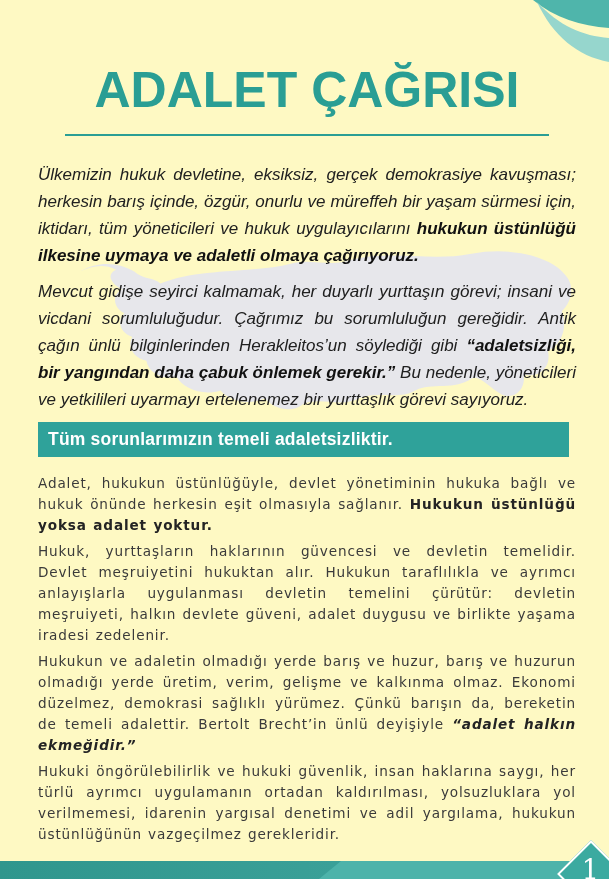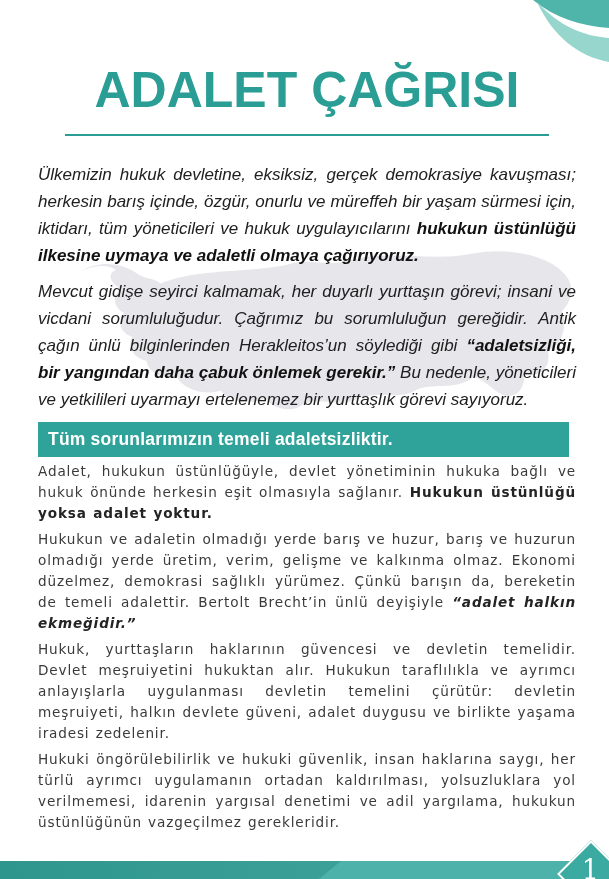--- a/index.html
+++ b/index.html
@@ -6,21 +6,21 @@
     --accent:#2A9E94; --banner_background:#2FA29A; --banner_text:#FFFFFF;
     --body_text:#202020; --section_text:#3A3A3A; --map_silhouette:#E7E7EB;
     --swoosh_main:#4FB5AB; --swoosh_light:#96D6CD;
     --footer_band_start:#2F968D; --footer_band_end:#47AFA6;
     --footer_band_light:#4DB3AA; --page_badge:#3BAAA0; --page_badge_text:#FFFFFF;
   }
   *{margin:0;padding:0;box-sizing:border-box;}
   html,body{background:#888;}
   .page{
     position:relative; width:609px; height:879px; margin:0 auto;
-    background:#ffffff; overflow:hidden;
+    background:#fef9c3; overflow:hidden;
     font-family:"Liberation Sans", sans-serif;
   }
   
   .corner-swoosh{position:absolute; top:0; right:0; width:140px; height:105px; z-index:1;}
   .swoosh-main{fill:var(--swoosh_main);}
   .swoosh-light{fill:var(--swoosh_light);}
   
   .map-wrap{position:absolute; left:50px; top:234px; width:542px; height:198px; z-index:0;}
   .map-wrap path{fill:var(--map_silhouette);}
   
@@ -41,21 +41,21 @@
   }
   .intro p .b{font-weight:bold; color:#111;}
   .banner{
     margin-top:1px; margin-right:7px; height:35px;
     background:var(--banner_background);
     display:flex; align-items:center; padding-left:10px;
   }
   .banner span{
     color:var(--banner_text); font-weight:bold; font-size:17.5px; letter-spacing:0.2px;
   }
-  .section-body{margin-top:4px;}
+  .section-body{margin-top:16px;}
   .section-body p{
     font-family:"DejaVu Sans", sans-serif;
     font-size:13.6px; line-height:21px; letter-spacing:0.85px; word-spacing:1px;
     text-align:justify; color:var(--section_text); margin-bottom:5px;
   }
   .section-body p .b{font-weight:bold; color:#242424;}
   .section-body p .i{font-style:italic;}
   
   .footer-band{
     position:absolute; left:0; bottom:0; width:100%; height:18px; z-index:3;
@@ -106,22 +106,22 @@
       <p><span>Ülkemizin hukuk devletine, eksiksiz, gerçek demokrasiye kavuşması; herkesin barış içinde, özgür, onurlu ve müreffeh bir yaşam sürmesi için, iktidarı, tüm yöneticileri ve hukuk uygulayıcılarını </span><span class="b">hukukun üstünlüğü ilkesine uymaya ve adaletli olmaya çağırıyoruz.</span></p>
       <p><span>Mevcut gidişe seyirci kalmamak, her duyarlı yurttaşın görevi; insani ve vicdani sorumluluğudur. Çağrımız bu sorumluluğun gereğidir. Antik çağın ünlü bilginlerinden Herakleitos’un söylediği gibi </span><span class="b">“adaletsizliği, bir yangından daha çabuk önlemek gerekir.”</span><span> Bu nedenle, yöneticileri ve yetkilileri uyarmayı ertelenemez bir yurttaşlık görevi sayıyoruz.</span></p>
     </section>
 
     <div class="banner">
       <span>Tüm sorunlarımızın temeli adaletsizliktir.</span>
     </div>
 
     <section class="section-body">
       <p><span>Adalet, hukukun üstünlüğüyle, devlet yönetiminin hukuka bağlı ve hukuk önünde herkesin eşit olmasıyla sağlanır. </span><span class="b">Hukukun üstünlüğü yoksa adalet yoktur.</span></p>
+      <p><span>Hukuk, yurttaşların haklarının güvencesi ve devletin temelidir. Devlet meşruiyetini hukuktan alır. Hukukun taraflılıkla ve ayrımcı anlayışlarla uygulanması devletin temelini çürütür: devletin meşruiyeti, halkın devlete güveni, adalet duygusu ve birlikte yaşama iradesi zedelenir.</span></p>
       <p><span>Hukukun ve adaletin olmadığı yerde barış ve huzur, barış ve huzurun olmadığı yerde üretim, verim, gelişme ve kalkınma olmaz. Ekonomi düzelmez, demokrasi sağlıklı yürümez. Çünkü barışın da, bereketin de temeli adalettir. Bertolt Brecht’in ünlü deyişiyle </span><span class="b i">“adalet halkın ekmeğidir.”</span></p>
-      <p><span>Hukuk, yurttaşların haklarının güvencesi ve devletin temelidir. Devlet meşruiyetini hukuktan alır. Hukukun taraflılıkla ve ayrımcı anlayışlarla uygulanması devletin temelini çürütür: devletin meşruiyeti, halkın devlete güveni, adalet duygusu ve birlikte yaşama iradesi zedelenir.</span></p>
       <p><span>Hukuki öngörülebilirlik ve hukuki güvenlik, insan haklarına saygı, her türlü ayrımcı uygulamanın ortadan kaldırılması, yolsuzluklara yol verilmemesi, idarenin yargısal denetimi ve adil yargılama, hukukun üstünlüğünün vazgeçilmez gerekleridir.</span></p>
     </section>
 
   </div>
 
   <div class="footer-band">
     <div class="footer-band-light"></div>
   </div>
 
   <div class="page-badge">

